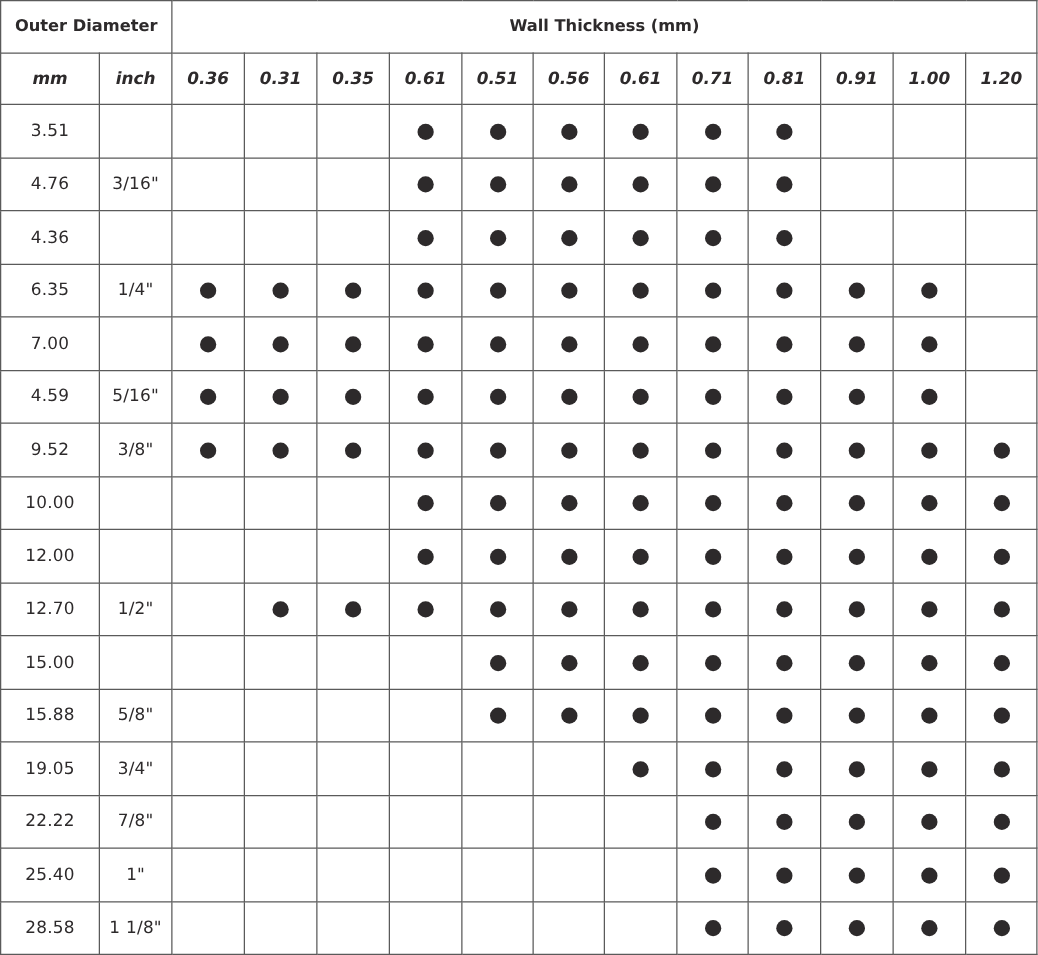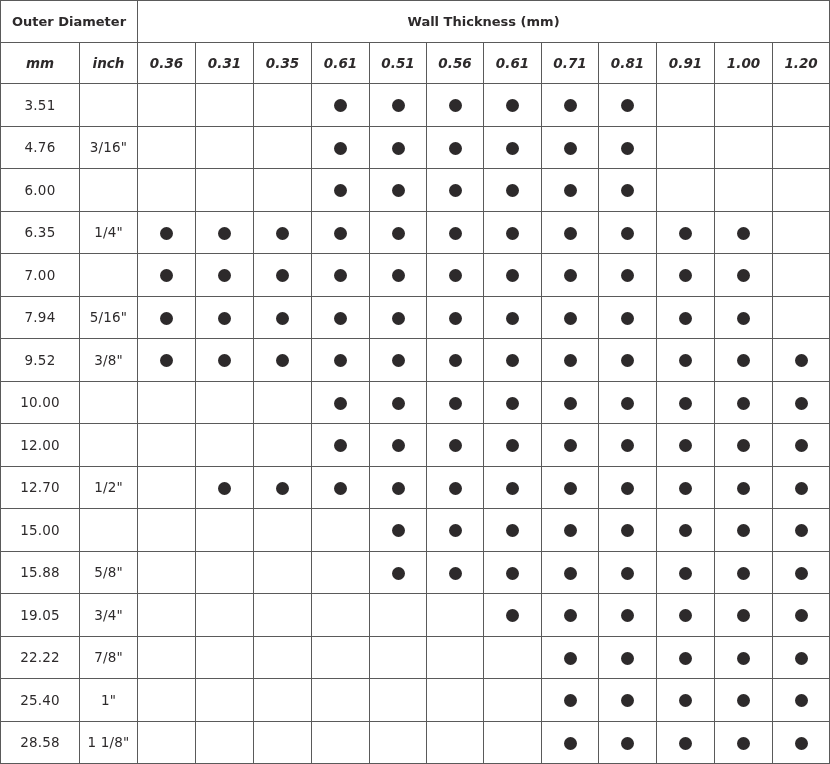--- a/index.html
+++ b/index.html
@@ -100,21 +100,21 @@
         <td><span class="dot" style="background: rgb(45, 42, 43);"></span></td>
         <td><span class="dot" style="background: rgb(45, 42, 43);"></span></td>
         <td><span class="dot" style="background: rgb(45, 42, 43);"></span></td>
         <td><span class="dot" style="background: rgb(45, 42, 43);"></span></td>
         <td><span class="dot" style="background: rgb(45, 42, 43);"></span></td>
         <td></td>
         <td></td>
         <td></td>
       </tr>
       <tr>
-        <td class="mm">6.00</td>
+        <td class="mm">4.36</td>
         <td class="inch"></td>
         <td></td>
         <td></td>
         <td></td>
         <td><span class="dot" style="background: rgb(45, 42, 43);"></span></td>
         <td><span class="dot" style="background: rgb(45, 42, 43);"></span></td>
         <td><span class="dot" style="background: rgb(45, 42, 43);"></span></td>
         <td><span class="dot" style="background: rgb(45, 42, 43);"></span></td>
         <td><span class="dot" style="background: rgb(45, 42, 43);"></span></td>
         <td><span class="dot" style="background: rgb(45, 42, 43);"></span></td>
@@ -148,21 +148,21 @@
         <td><span class="dot" style="background: rgb(45, 42, 43);"></span></td>
         <td><span class="dot" style="background: rgb(45, 42, 43);"></span></td>
         <td><span class="dot" style="background: rgb(45, 42, 43);"></span></td>
         <td><span class="dot" style="background: rgb(45, 42, 43);"></span></td>
         <td><span class="dot" style="background: rgb(45, 42, 43);"></span></td>
         <td><span class="dot" style="background: rgb(45, 42, 43);"></span></td>
         <td><span class="dot" style="background: rgb(45, 42, 43);"></span></td>
         <td></td>
       </tr>
       <tr>
-        <td class="mm">7.94</td>
+        <td class="mm">4.59</td>
         <td class="inch">5/16"</td>
         <td><span class="dot" style="background: rgb(45, 42, 43);"></span></td>
         <td><span class="dot" style="background: rgb(45, 42, 43);"></span></td>
         <td><span class="dot" style="background: rgb(45, 42, 43);"></span></td>
         <td><span class="dot" style="background: rgb(45, 42, 43);"></span></td>
         <td><span class="dot" style="background: rgb(45, 42, 43);"></span></td>
         <td><span class="dot" style="background: rgb(45, 42, 43);"></span></td>
         <td><span class="dot" style="background: rgb(45, 42, 43);"></span></td>
         <td><span class="dot" style="background: rgb(45, 42, 43);"></span></td>
         <td><span class="dot" style="background: rgb(45, 42, 43);"></span></td>

